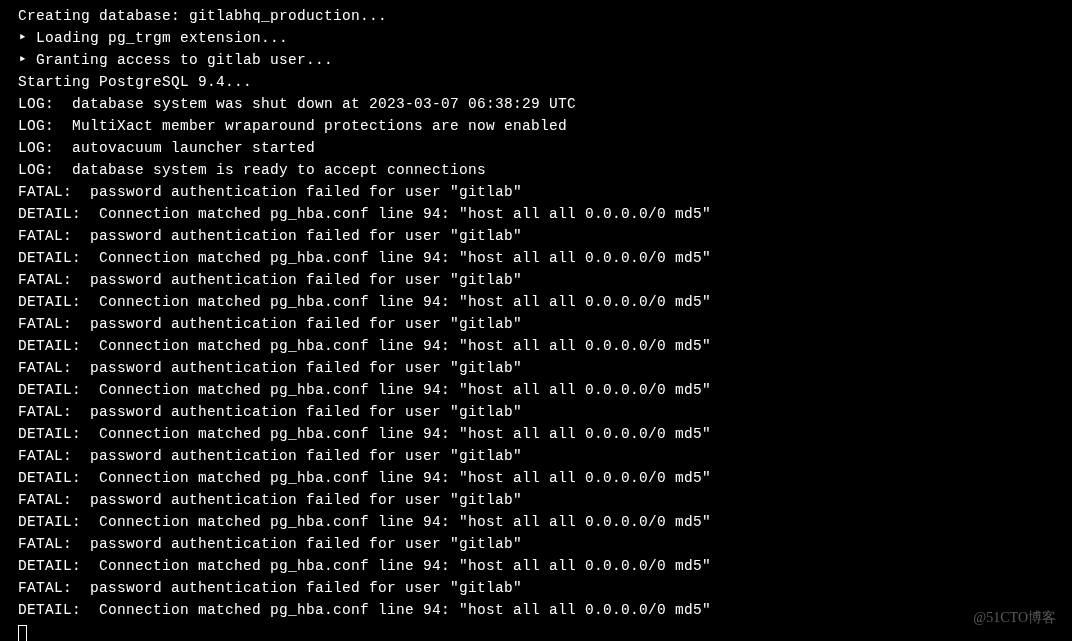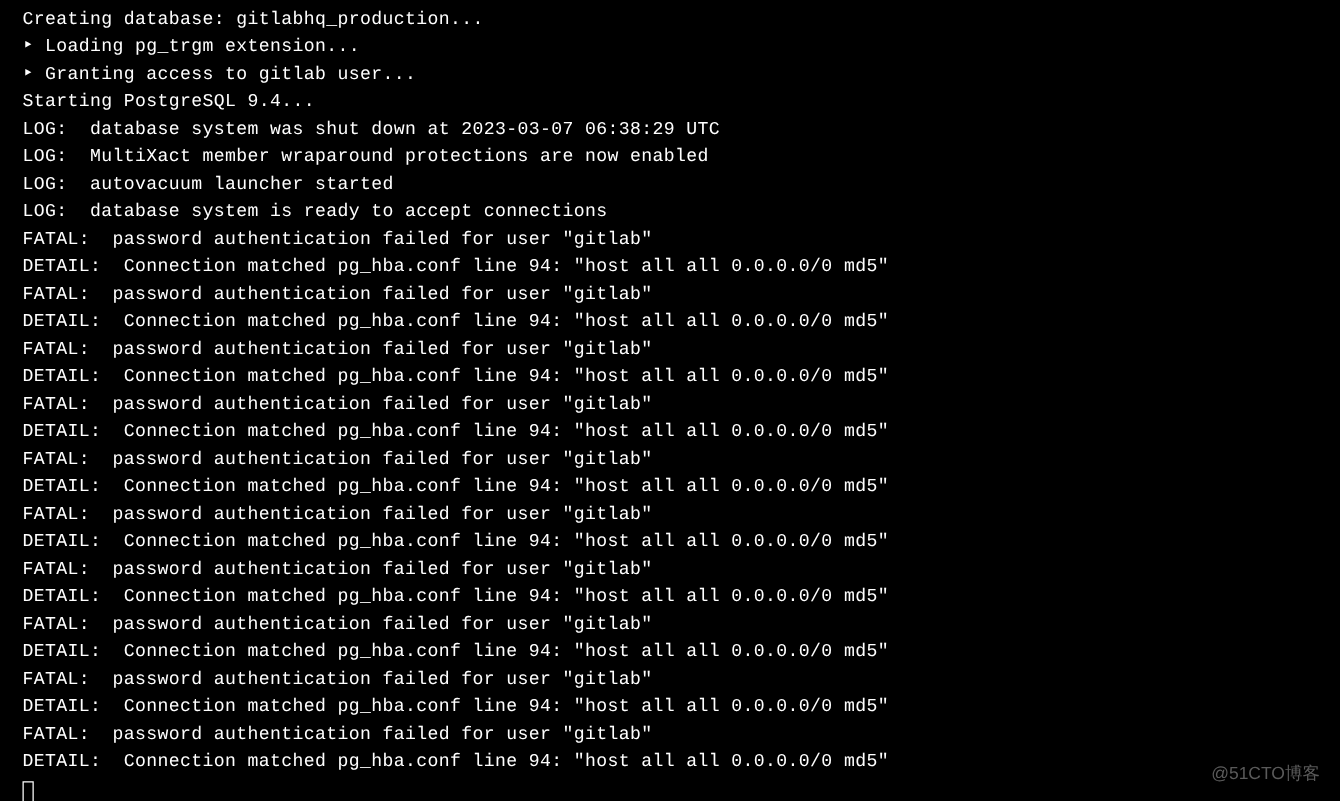--- a/index.html
+++ b/index.html
@@ -33,21 +33,21 @@
       border: 1px solid #ffffff;
       vertical-align: bottom;
       margin-top: 2px;
     }
     .watermark {
       position: absolute;
       bottom: 12px;
       right: 16px;
       color: #5a5a5a;
       font-size: 14px;
-      font-family: Liberation Sans, sans-serif;
+      font-family: Liberation Serif, serif;
       letter-spacing: 0;
     }
   </style>
 </head>
 <body>
 
 
 
 <div class="terminal" id="terminal-lines"><span class="line">Creating database: gitlabhq_production...</span><span class="line">‣ Loading pg_trgm extension...</span><span class="line">‣ Granting access to gitlab user...</span><span class="line">Starting PostgreSQL 9.4...</span><span class="line">LOG:  database system was shut down at 2023-03-07 06:38:29 UTC</span><span class="line">LOG:  MultiXact member wraparound protections are now enabled</span><span class="line">LOG:  autovacuum launcher started</span><span class="line">LOG:  database system is ready to accept connections</span><span class="line">FATAL:  password authentication failed for user "gitlab"</span><span class="line">DETAIL:  Connection matched pg_hba.conf line 94: "host all all 0.0.0.0/0 md5"</span><span class="line">FATAL:  password authentication failed for user "gitlab"</span><span class="line">DETAIL:  Connection matched pg_hba.conf line 94: "host all all 0.0.0.0/0 md5"</span><span class="line">FATAL:  password authentication failed for user "gitlab"</span><span class="line">DETAIL:  Connection matched pg_hba.conf line 94: "host all all 0.0.0.0/0 md5"</span><span class="line">FATAL:  password authentication failed for user "gitlab"</span><span class="line">DETAIL:  Connection matched pg_hba.conf line 94: "host all all 0.0.0.0/0 md5"</span><span class="line">FATAL:  password authentication failed for user "gitlab"</span><span class="line">DETAIL:  Connection matched pg_hba.conf line 94: "host all all 0.0.0.0/0 md5"</span><span class="line">FATAL:  password authentication failed for user "gitlab"</span><span class="line">DETAIL:  Connection matched pg_hba.conf line 94: "host all all 0.0.0.0/0 md5"</span><span class="line">FATAL:  password authentication failed for user "gitlab"</span><span class="line">DETAIL:  Connection matched pg_hba.conf line 94: "host all all 0.0.0.0/0 md5"</span><span class="line">FATAL:  password authentication failed for user "gitlab"</span><span class="line">DETAIL:  Connection matched pg_hba.conf line 94: "host all all 0.0.0.0/0 md5"</span><span class="line">FATAL:  password authentication failed for user "gitlab"</span><span class="line">DETAIL:  Connection matched pg_hba.conf line 94: "host all all 0.0.0.0/0 md5"</span><span class="line">FATAL:  password authentication failed for user "gitlab"</span><span class="line">DETAIL:  Connection matched pg_hba.conf line 94: "host all all 0.0.0.0/0 md5"</span></div>
 <span class="cursor"></span>

